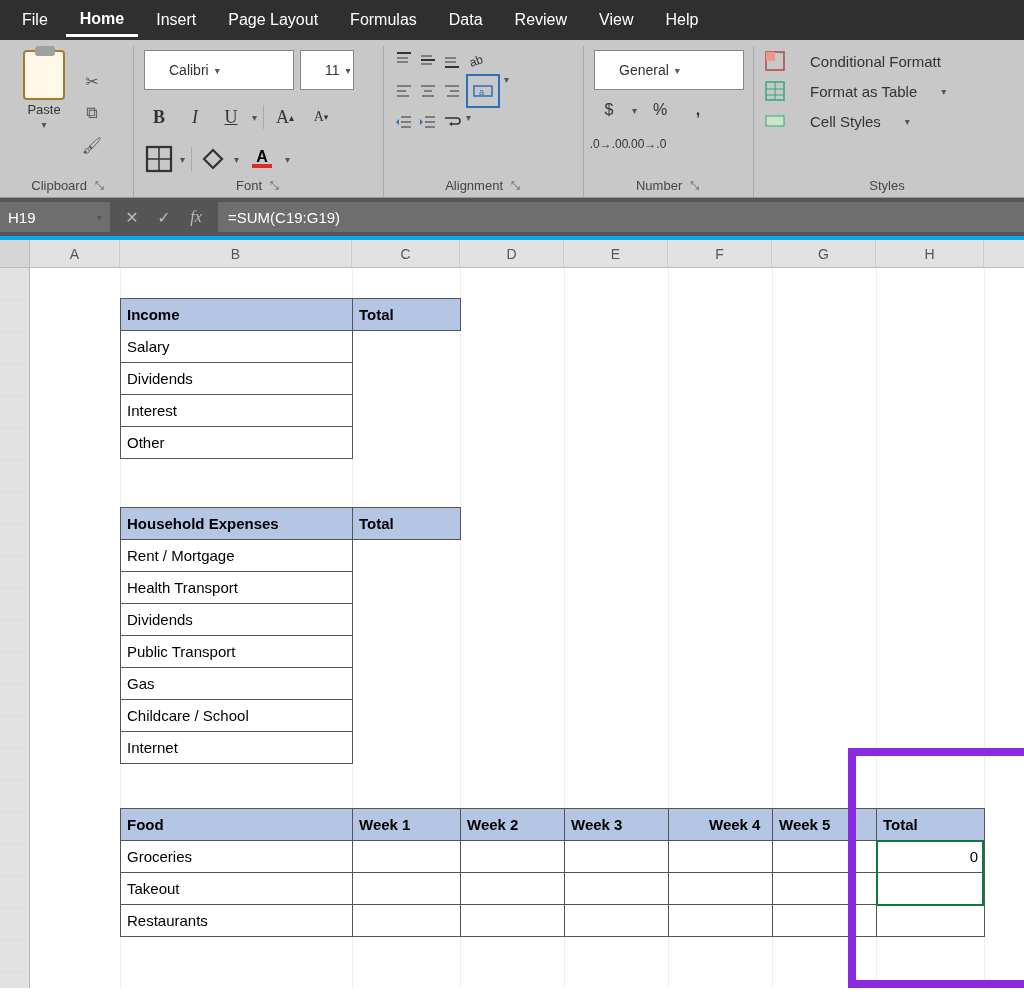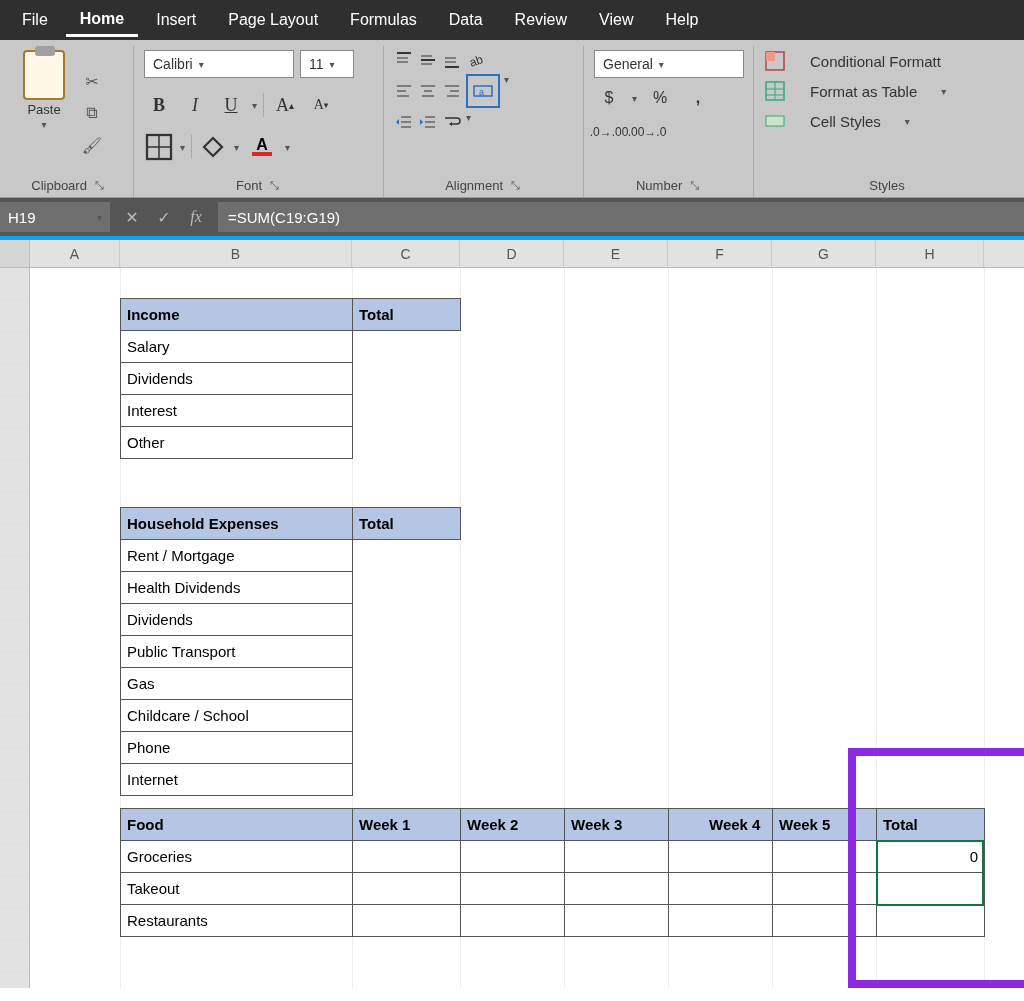--- a/index.html
+++ b/index.html
@@ -105,24 +105,24 @@
     font-size: 16px;
     cursor: pointer;
   }
   
   .font-top {
     display: flex; gap: 6px; margin-bottom: 6px;
   }
   .select-box {
     background: #fff;
     border: 1px solid #888;
-    height: 28px;
+    height: 40px;
     display: flex;
     align-items: center;
-    padding: 0 8px;
+    padding: 0 24px;
     font-size: 14px;
     color: #333;
     gap: 6px;
     cursor: pointer;
   }
   .select-box.font-name { width: 150px; }
   .select-box.font-size { width: 54px; }
   .chev { font-size: 10px; color: #555; }
   .font-mid { display: flex; gap: 6px; margin-bottom: 6px; align-items: center;}
   .font-bottom { display: flex; gap: 6px; align-items: center;}
@@ -632,36 +632,33 @@
       <table class="tbl tbl-household">
         <tbody>
             <tr>
               <th class="cB">Household Expenses</th>
             <th class="cC">Total</th>
             </tr>
         <tr>
               <td class="cB">Rent / Mortgage</td>
             </tr>
         <tr>
-              <td class="cB">Health Dividends</td>
+              <td class="cB">Health Transport</td>
             </tr>
         <tr>
               <td class="cB">Dividends</td>
             </tr>
         <tr>
               <td class="cB">Public Transport</td>
             </tr>
         <tr>
               <td class="cB">Gas</td>
             </tr>
         <tr>
               <td class="cB">Childcare / School</td>
-            </tr>
-        <tr>
-              <td class="cB">Phone</td>
             </tr>
         <tr>
               <td class="cB">Internet</td>
             </tr>
       </tbody>
         </table>
 
       <table class="tbl tbl-food">
         <tbody>
             <tr>

